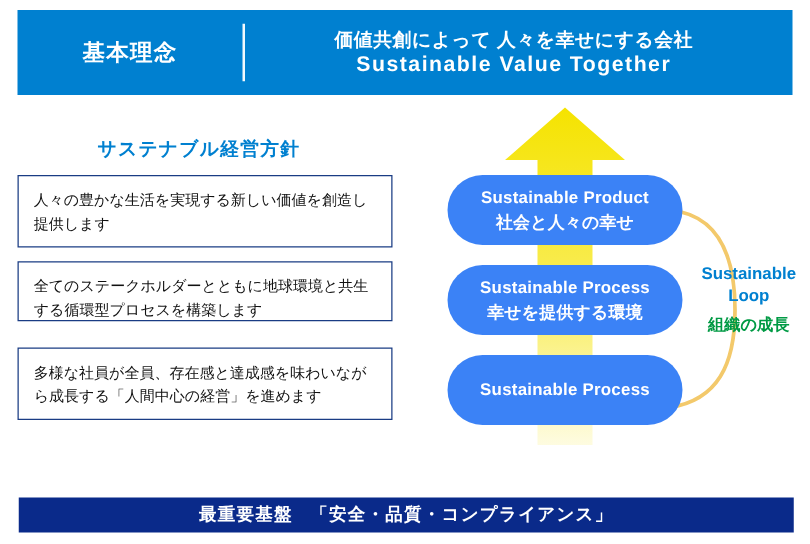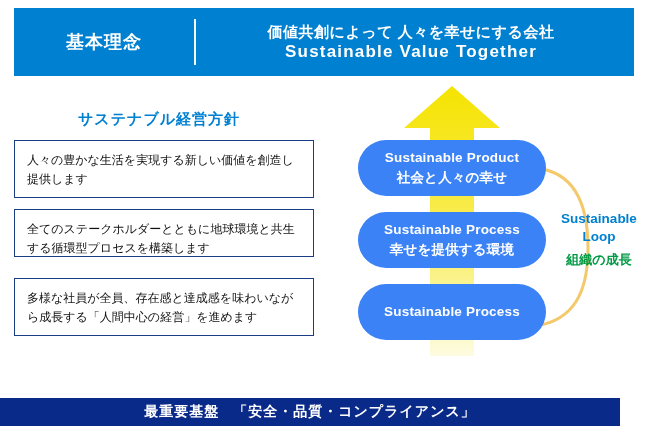--- a/index.html
+++ b/index.html
@@ -156,21 +156,21 @@
   .loop-label .jp {
     color: #009a44;
     font-size: 13px;
     display: block;
     margin-top: 5px;
   }
 
   
   .footer {
     position: absolute;
-    left: 0;
+    left: 15px;
     top: 398px;
     width: 620px;
     height: 28px;
     background: #0a2a8a;
     color: #ffffff;
     display: flex;
     align-items: center;
     justify-content: center;
     font-size: 14px;
     font-weight: bold;

